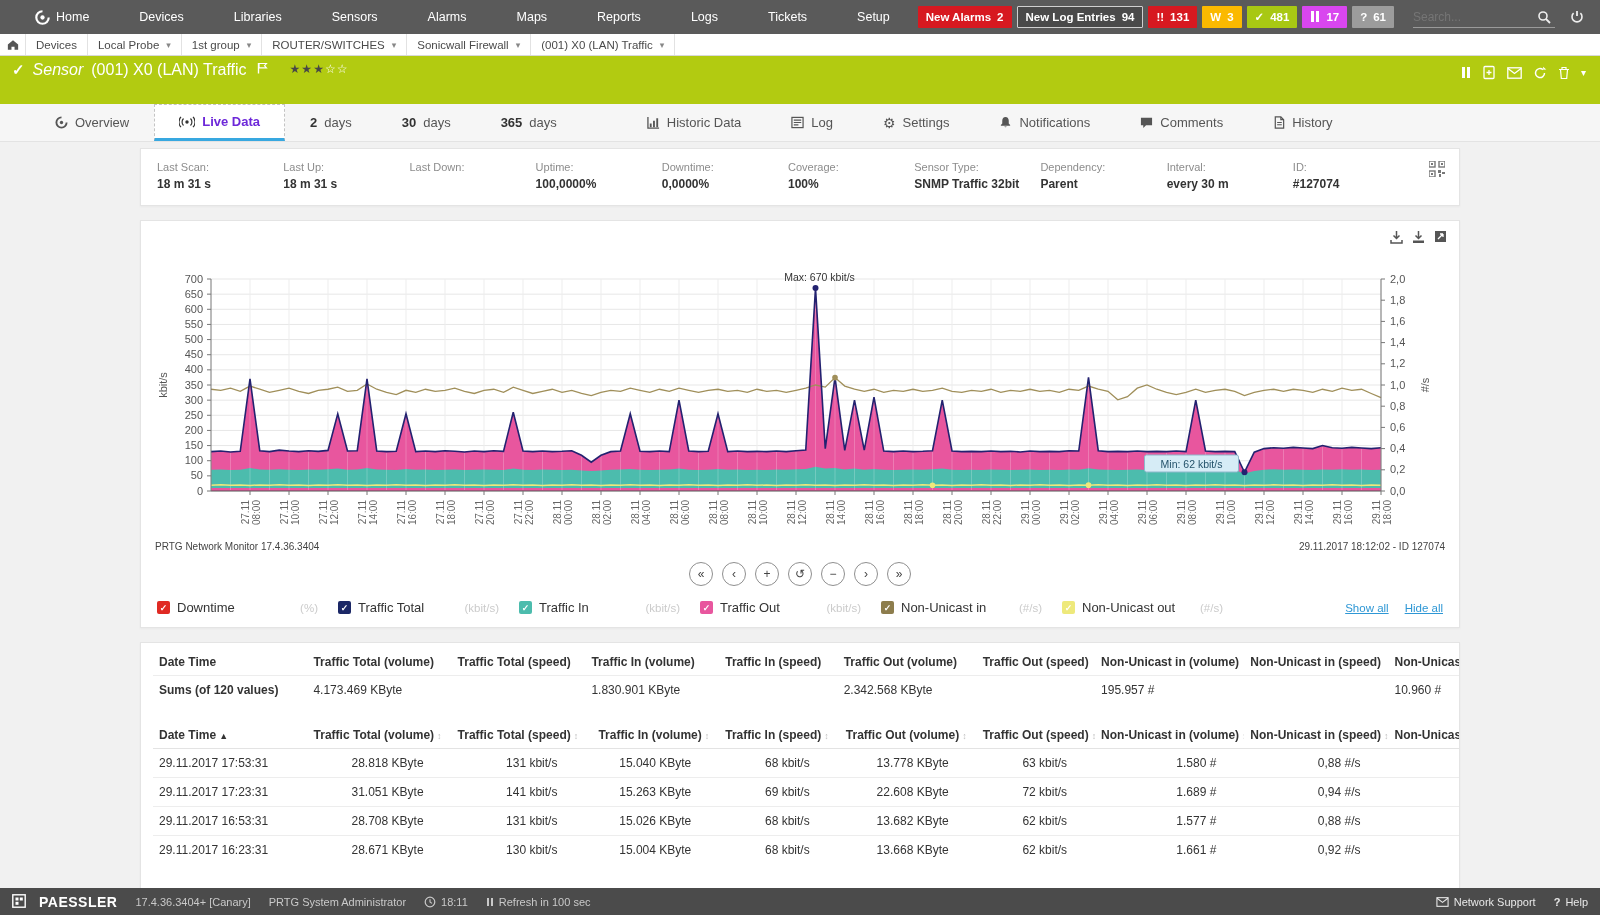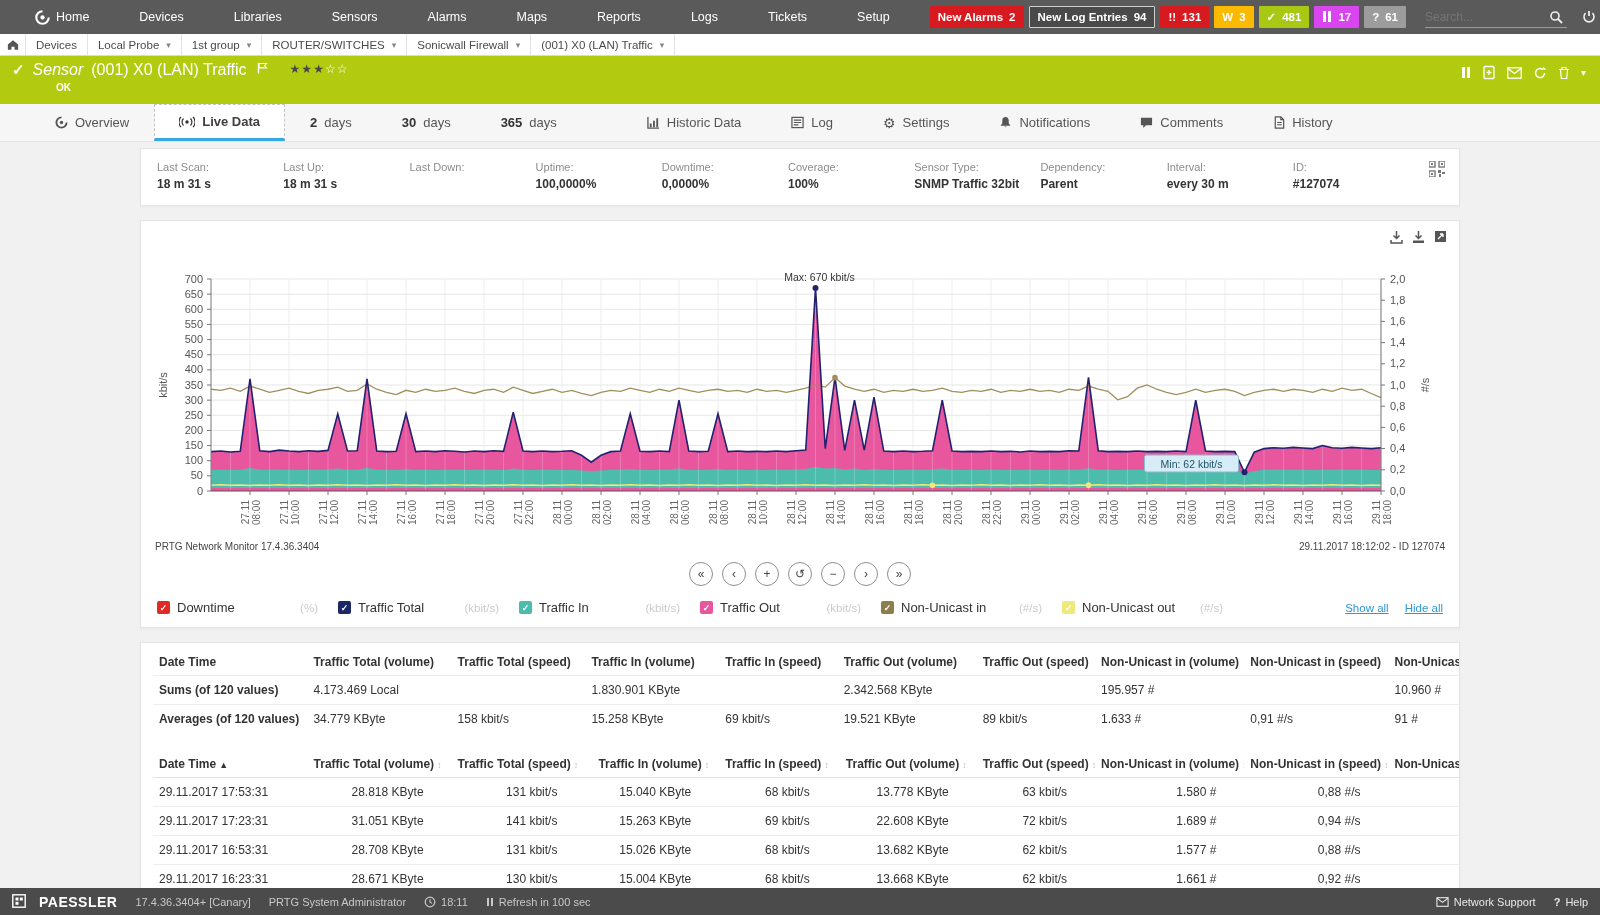--- a/index.html
+++ b/index.html
@@ -1,19 +1,19 @@
 <!DOCTYPE html>
 <html><head>
 <meta charset="utf-8">
 <style>
   * { box-sizing: border-box; margin: 0; padding: 0; }
   html,body { width:1600px; height:915px; overflow:hidden; font-family:"Liberation Sans",sans-serif; background:#f1f1f1; }
 
   
-  .topnav { height:34px; background:#5a5a5a; color:#fff; display:flex; align-items:center; padding:0 0 0 10px; font-size:12.5px; }
+  .topnav { height:34px; background:#5a5a5a; color:#fff; display:flex; align-items:center; padding:0 12px 0 10px; font-size:12.5px; }
   .topnav .nav-item { display:flex; align-items:center; gap:6px; padding:0 25px; height:34px; cursor:pointer; white-space:nowrap; }
   .nav-right { margin-left:auto; display:flex; align-items:center; gap:5px; }
   .badge { display:flex; align-items:center; gap:6px; height:22px; padding:0 8px; color:#fff; font-size:11.5px; font-weight:bold; cursor:pointer; border-radius:1px; }
   .badge .cnt { font-weight:bold; }
   .badge.outline { background:#4a4a4a; border:1px solid #cfcfcf; }
   .search-wrap { display:flex; align-items:center; margin:0 6px 0 14px; border-bottom:1px solid #9a9a9a; height:22px; }
   .search-wrap input { background:transparent; border:0; outline:0; color:#eee; font-size:12px; width:120px; font-family:"Liberation Sans",sans-serif; }
   .icon-btn { color:#e8e8e8; display:flex; align-items:center; cursor:pointer; padding:0 4px; }
 
   
@@ -34,21 +34,21 @@
   .star-e { color:#fff; font-size:12px; }
   .sensor-status { margin-left:44px; font-size:10px; font-weight:bold; margin-top:3px; }
   .sensor-actions { position:absolute; right:14px; top:9px; display:flex; align-items:center; gap:11px; font-size:13px; }
   .sensor-actions > span { cursor:pointer; display:flex; align-items:center; }
   .pausebars i { display:inline-block; width:3px; height:11px; background:#fff; margin:0 1px; }
 
   
   .tabs { height:38px; background:#f6f6f6; border-bottom:1px solid #e3e3e3; display:flex; align-items:stretch; font-size:13px; color:#555; padding:0 30px; }
   .tab { display:flex; align-items:center; gap:7px; padding:0 24px; cursor:pointer; white-space:nowrap; border:1px solid transparent; }
   .tab b { color:#333; }
-  .tab.active { background:#fff; border:1px dashed #c4c4c4; border-bottom:3px solid #38a8e0; color:#404040; font-weight:bold; }
+  .tab.active { background:#fff; border:1px dashed #c4c4c4; border-bottom:3px solid #38a8e0; color:#6d28d9; font-weight:bold; }
   .tab .gear-glyph { font-size:14px; }
   .tab-gap { width:40px; }
 
   
   .content { padding-top:6px; }
   .card { width:1320px; margin:0 auto 14px auto; background:#fff; border:1px solid #e4e4e4; box-shadow:0 1px 2px rgba(0,0,0,0.04); }
 
   
   .info-card { display:flex; padding:12px 14px 14px 16px; }
   .info-field { flex:1; }
@@ -229,21 +229,20 @@
     <span class="sensor-kind">Sensor</span>
     <span class="sensor-name">(001) X0 (LAN) Traffic</span>
     <span class="flag-icon">
       <svg class="glyph" width="11" height="12" viewBox="0 0 11 12">
           <path d="M1.5 1v10.5" stroke="#fff" stroke-width="1.4"></path>
           <path d="M2 1.5h7.5l-2 2.2 2 2.2H2z" fill="none" stroke="#fff" stroke-width="1.1"></path>
         </svg>
     </span>
     <span class="stars" id="stars-host"><span class="star-f">★</span><span class="star-f">★</span><span class="star-f">★</span><span class="star-e">☆</span><span class="star-e">☆</span></span>
   </div>
-  <div class="sensor-status">OK</div>
   <div class="sensor-actions">
     <span class="pausebars">
         <i></i>
         <i></i>
       </span>
     <span>
       <svg class="glyph" width="14" height="15" viewBox="0 0 14 15">
           <rect x="2" y="1.5" width="10" height="12" rx="1" fill="none" stroke="#fff" stroke-width="1.3"></rect>
           <path d="M7 5v5M4.5 7.5h5" stroke="#fff" stroke-width="1.3"></path>
         </svg>
@@ -804,41 +803,29 @@
             <th style="border:0">Traffic In (volume)</th>
             <th style="border:0">Traffic In (speed)</th>
             <th style="border:0">Traffic Out (volume)</th>
             <th style="border:0">Traffic Out (speed)</th>
             <th style="border:0">Non-Unicast in (volume)</th>
             <th style="border:0">Non-Unicast in (speed)</th>
             <th style="border:0">Non-Unicast out (volume)</th>
           </tr>
           <tr>
             <td class="row-label">Sums (of 120 values)</td>
-            <td class="">4.173.469 Local</td>
+            <td class="">4.173.469 KByte</td>
             <td class=""></td>
             <td class="">1.830.901 KByte</td>
             <td class=""></td>
             <td class="">2.342.568 KByte</td>
             <td class=""></td>
             <td class="">195.957 #</td>
             <td class=""></td>
             <td class="">10.960 #</td>
-          </tr>
-          <tr>
-            <td class="row-label">Averages (of 120 values)</td>
-            <td class="">34.779 KByte</td>
-            <td class="">158 kbit/s</td>
-            <td class="">15.258 KByte</td>
-            <td class="">69 kbit/s</td>
-            <td class="">19.521 KByte</td>
-            <td class="">89 kbit/s</td>
-            <td class="">1.633 #</td>
-            <td class="">0,91 #/s</td>
-            <td class="">91 #</td>
           </tr>
         </tbody>
       </table>
     <table id="detail-table">
         <colgroup>
           <col style="width:150px">
           <col style="width:140px">
           <col style="width:130px">
           <col style="width:130px">
           <col style="width:115px">

